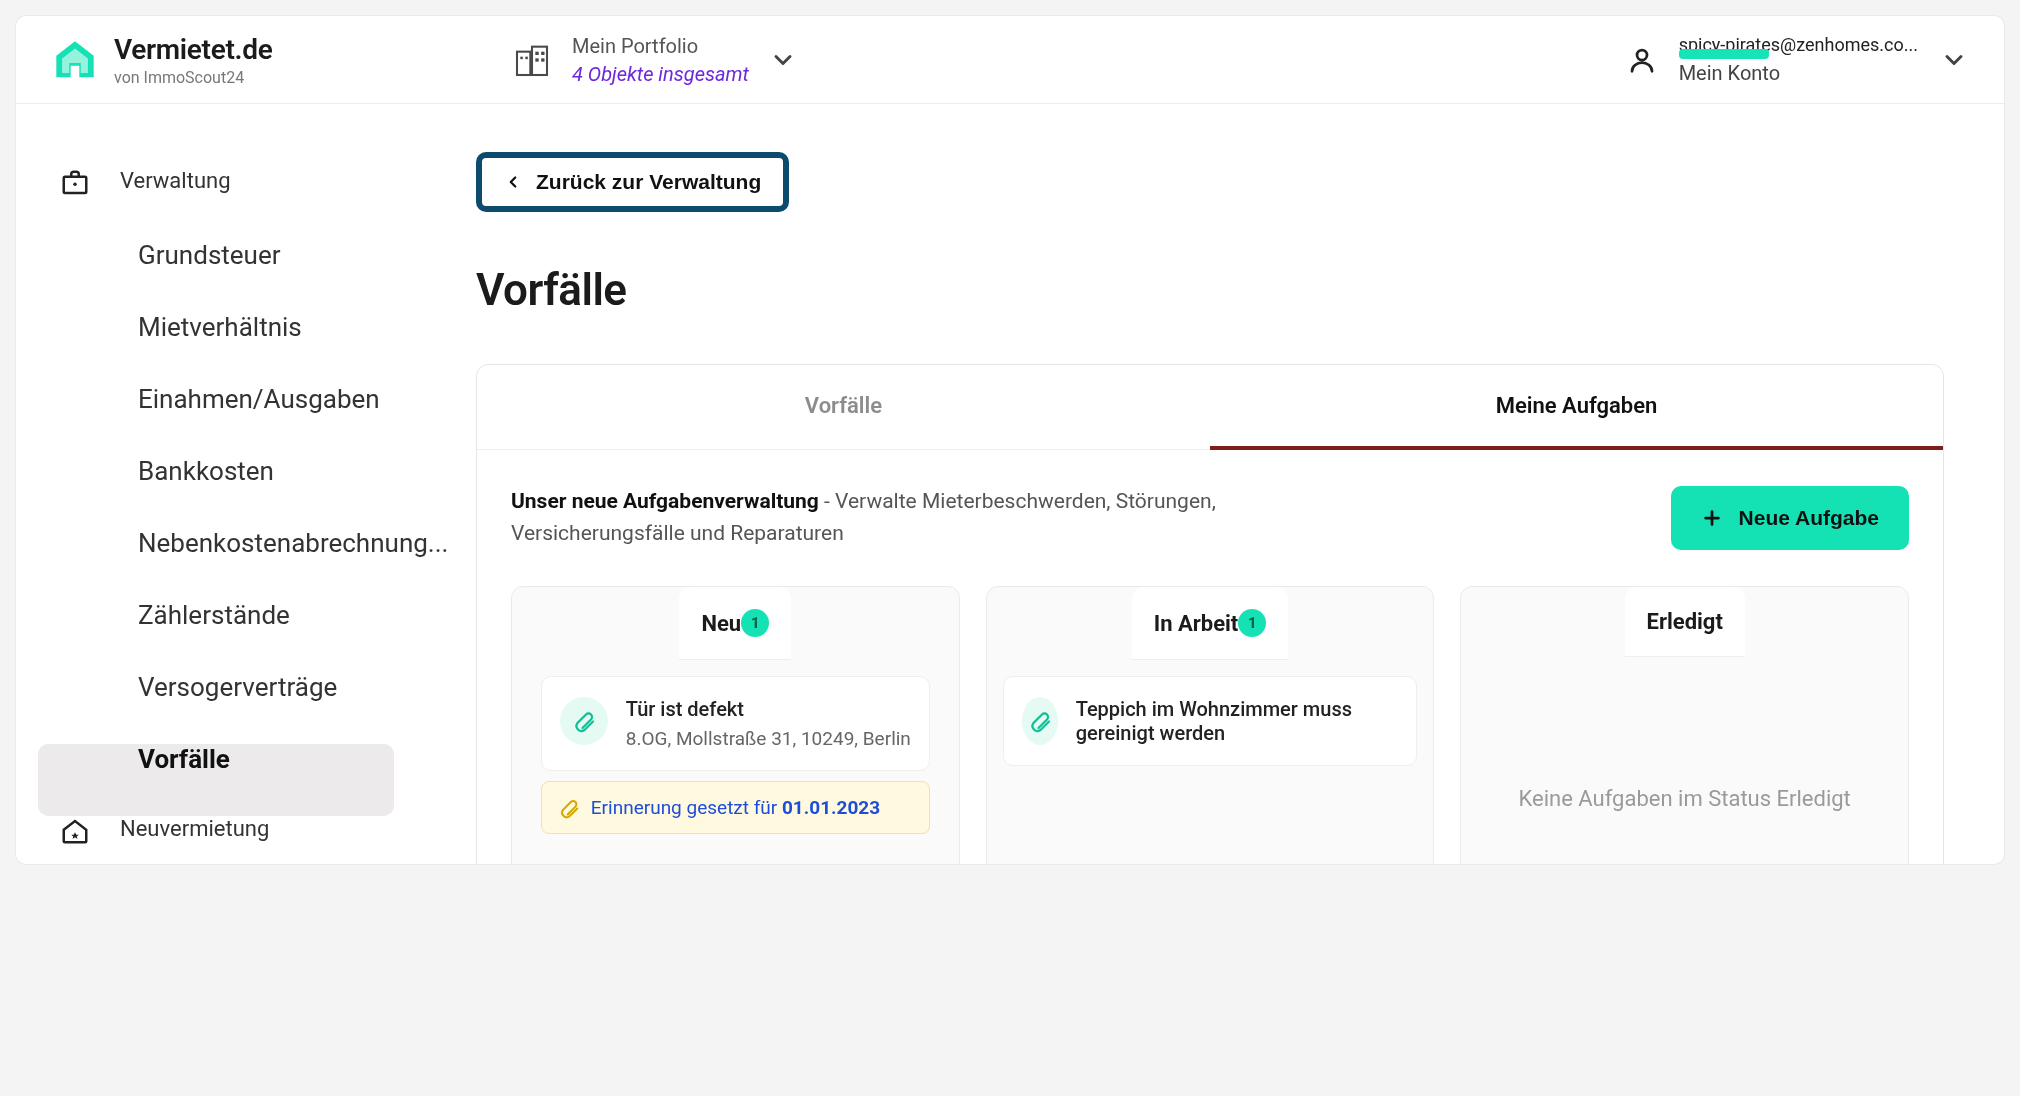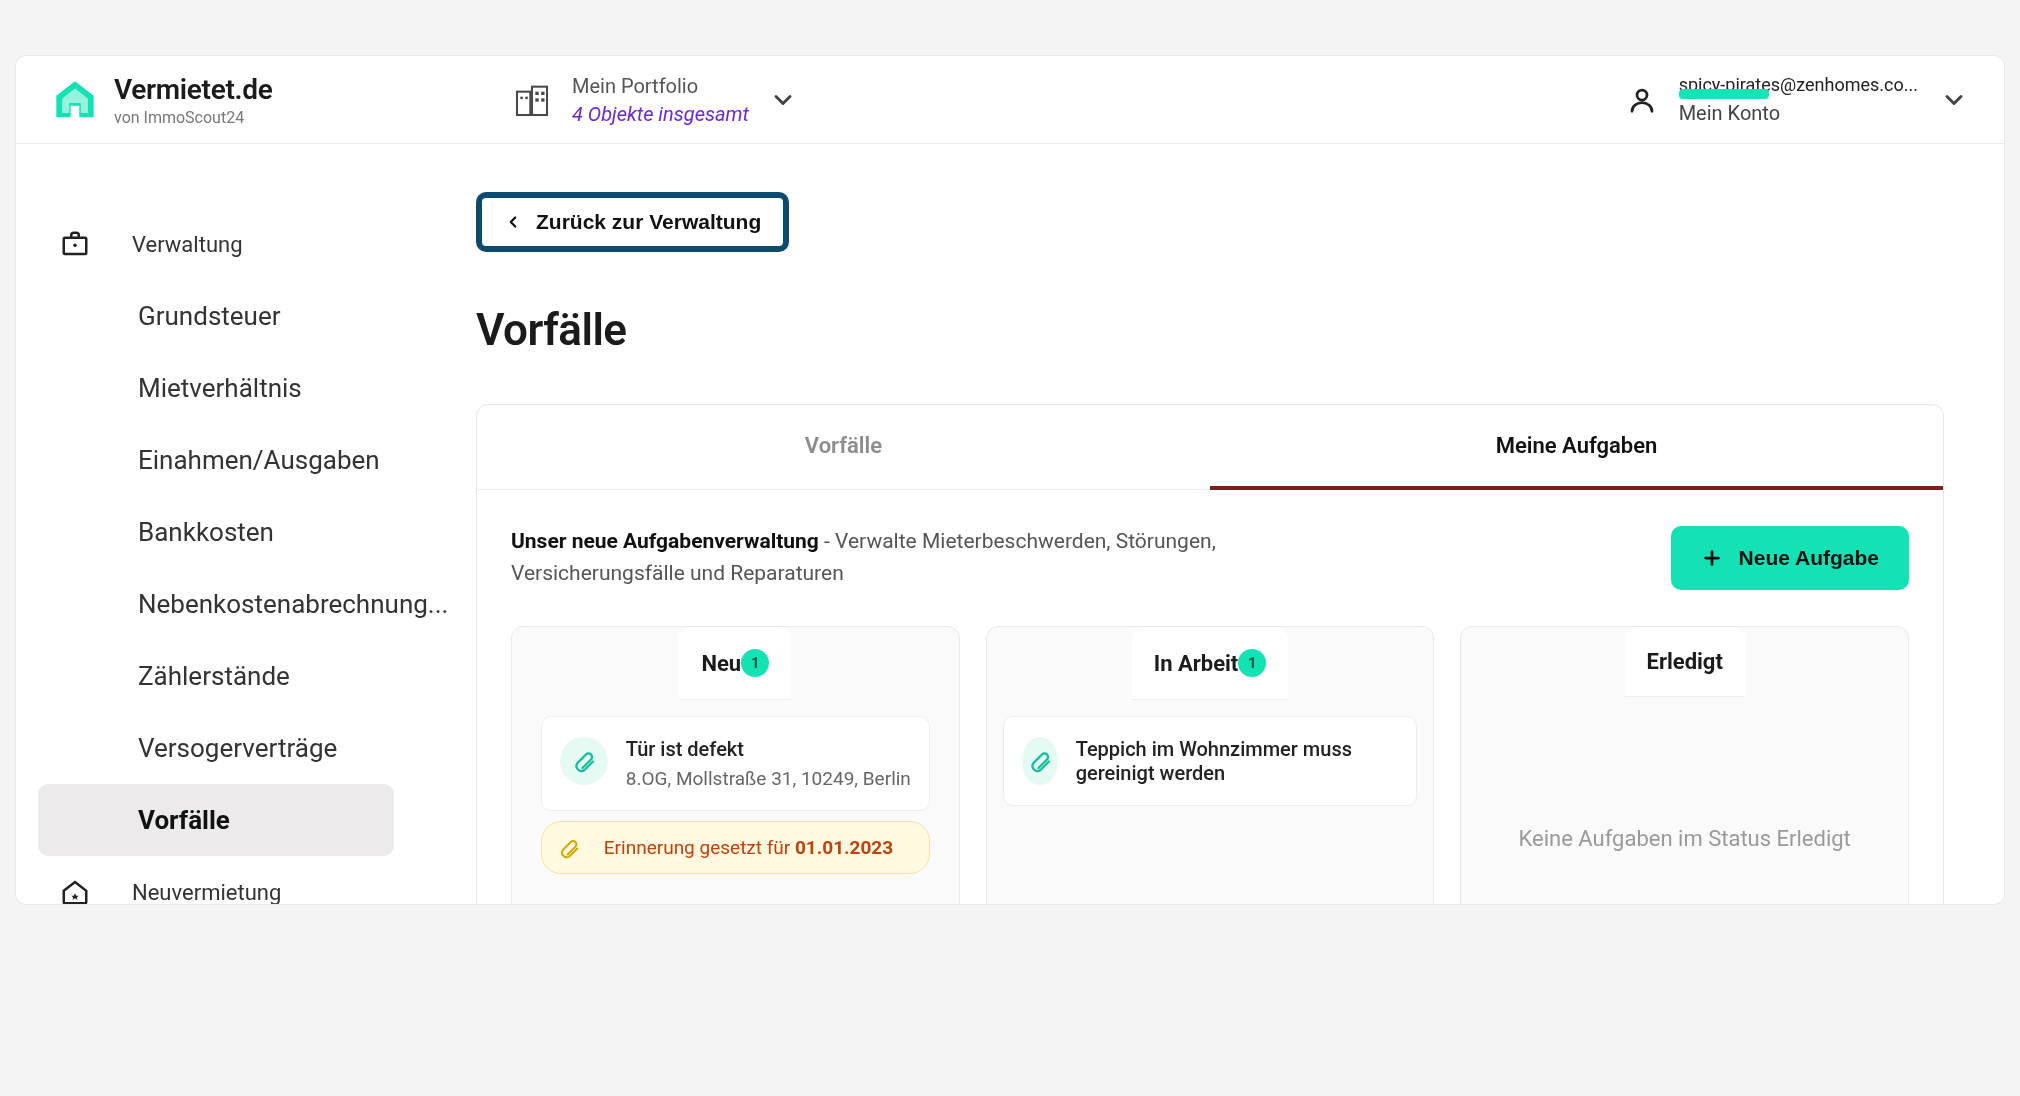--- a/index.html
+++ b/index.html
@@ -1,17 +1,17 @@
 <!DOCTYPE html>
 <html><head>
 <meta charset="utf-8">
 <style>
   * { box-sizing: border-box; margin: 0; padding: 0; }
   html, body { width: 2020px; height: 1096px; font-family: -apple-system, BlinkMacSystemFont, "Segoe UI", Roboto, Arial, sans-serif; color: #1b1b1b; background: #f4f4f4; }
-  .frame { position: relative; width: 2020px; height: 880px; padding: 16px; margin-top: 40px; }
+  .frame { position: relative; width: 2020px; height: 880px; padding: 16px; }
   .card { width: 100%; height: 100%; background: #fff; border-radius: 10px; overflow: hidden; display: flex; flex-direction: column; box-shadow: 0 0 0 1px rgba(0,0,0,0.04); }
 
   
   .header { display: flex; align-items: center; height: 88px; border-bottom: 1px solid #ececec; padding: 0 36px; gap: 20px; }
   .brand { display: flex; align-items: center; gap: 16px; min-width: 400px; }
   .brand-logo { width: 46px; height: 46px; }
   .brand-text { display: flex; flex-direction: column; }
   .brand-title { font-size: 28px; font-weight: 600; letter-spacing: -0.3px; }
   .brand-sub { font-size: 16px; color: #787878; margin-top: 2px; }
 
@@ -26,21 +26,21 @@
   .account { display: flex; align-items: center; gap: 22px; justify-content: space-between; }
   .account-icon { width: 30px; height: 30px; color: #222; }
   .account-text { display: flex; flex-direction: column; }
   .account-email { font-size: 18px; color: #222; position: relative; }
   .account-email .highlight { position: absolute; left: 0; bottom: -4px; width: 90px; height: 10px; background: #16e4b8; border-radius: 4px; }
   .account-sub { font-size: 20px; color: #444; margin-top: 6px; }
 
   
   .body { flex: 1; display: flex; min-height: 0; }
   .sidebar { width: 400px; padding: 64px 22px 30px 22px; }
-  .side-item { display: flex; align-items: center; gap: 42px; height: 72px; padding: 0 22px; border-radius: 10px; font-size: 22px; color: #333; cursor: pointer; }
+  .side-item { display: flex; align-items: flex-start; gap: 30px; height: 72px; padding: 0 22px; border-radius: 10px; font-size: 22px; color: #333; cursor: pointer; }
   .side-item.sub { padding-left: 100px; font-size: 26px; }
   .side-item.active { background: #eceaea; font-weight: 700; color: #111; }
   .side-icon { width: 30px; height: 30px; color: #222; flex: 0 0 30px; }
 
   .main { flex: 1; padding: 48px 60px 30px 60px; min-width: 0; }
   .back-btn { display: inline-flex; align-items: center; gap: 14px; border: 6px solid #0c4a6e; background: #fff; border-radius: 10px; padding: 12px 22px; font-size: 21px; font-weight: 700; color: #111; cursor: pointer; }
   .back-btn svg { width: 18px; height: 18px; }
 
   .page-title { font-size: 44px; font-weight: 600; margin-top: 52px; letter-spacing: -0.5px; }
 
@@ -59,21 +59,21 @@
   .col { flex: 1; min-width: 0; border: 1px solid #eaeaea; border-radius: 12px; background: #fafafa; display: flex; flex-direction: column; align-items: center; }
   .col-head { display: flex; align-items: center; justify-content: space-between; background: #fff; border-bottom: 1px solid #eee; border-radius: 12px 12px 0 0; padding: 22px 22px; }
   .col-title { font-size: 22px; font-weight: 700; }
   .badge { width: 28px; height: 28px; border-radius: 50%; background: #14e2b4; color: #064; font-weight: 800; font-size: 15px; display: flex; align-items: center; justify-content: center; }
   .col-body { padding: 16px; flex: 1; min-height: 280px; }
   .task-card { background: #fff; border: 1px solid #eee; border-radius: 10px; padding: 20px 18px; display: flex; gap: 18px; align-items: flex-start; }
   .task-card .icon-wrap { width: 48px; height: 48px; border-radius: 50%; background: #e5faf3; display: flex; align-items: center; justify-content: center; color: #0fbf97; }
   .task-card .icon-wrap svg { width: 24px; height: 24px; }
   .task-title { font-size: 20px; font-weight: 500; color: #222; }
   .task-sub { font-size: 19px; color: #666; margin-top: 6px; }
-  .reminder-bar { margin-top: 0; border: 1px solid #f3e3a0; background: #fff9e0; border-radius: 20px; padding: 14px 16px; display: flex; align-items: center; gap: 24px; color: #c2410c; font-size: 19px; }
+  .reminder-bar { margin-top: 0; border: 1px solid #f3e3a0; background: #fff9e0; border-radius: 8px; padding: 14px 16px; display: flex; align-items: center; gap: 11px; color: #1d4ed8; font-size: 19px; }
   .reminder-bar svg { width: 22px; height: 22px; color: #d4a800; }
   .task-block { display:flex; flex-direction: column; gap: 10px; }
 
   .col-empty { flex:1; display:flex; align-items:center; justify-content:center; color:#9a9a9a; font-size: 22px; padding: 50px 20px; text-align:center; }
 </style>
 </head>
 <body>
 
 <div class="frame">
   <div class="card">

